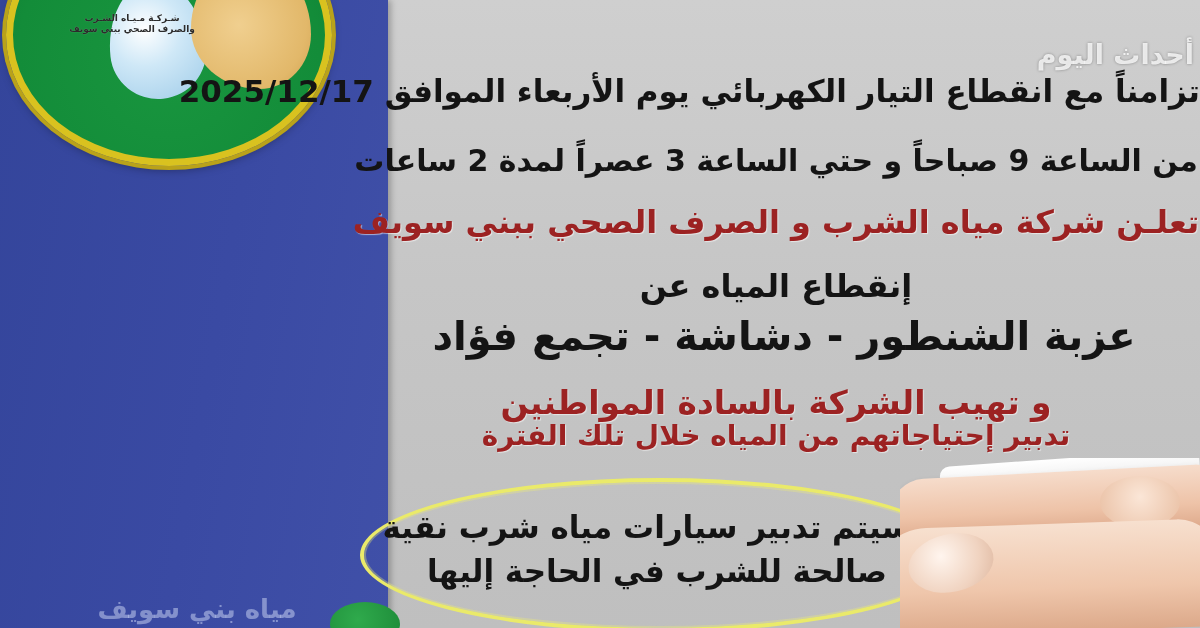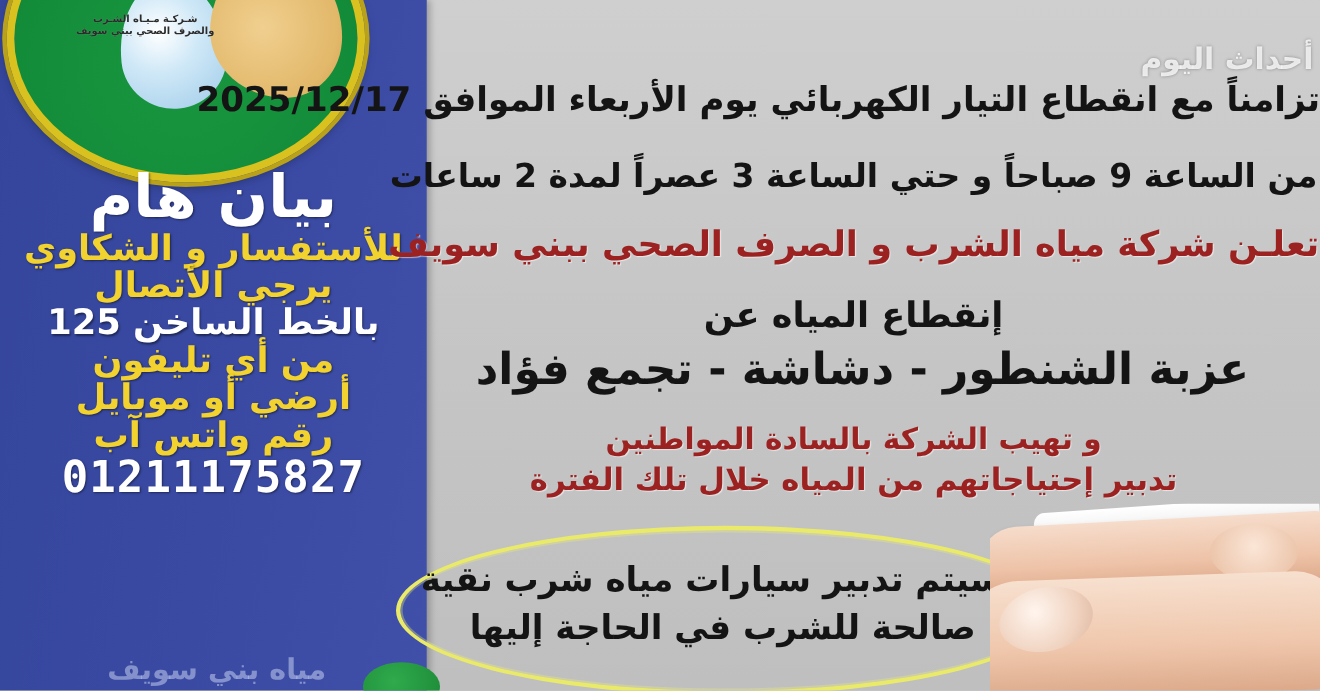--- a/index.html
+++ b/index.html
@@ -79,21 +79,21 @@
   .ln{font-weight:bold;white-space:nowrap;line-height:1.0;}
   .blk{color:#141414;}
   .red{color:#9c2222;text-shadow:1px 1px 1px rgba(255,255,255,.55);}
 
   .l1{position:absolute;top:6px;left:0;right:0;font-size:31px;}
   .l2{position:absolute;top:76px;left:0;right:0;font-size:31px;}
   .l3{position:absolute;top:146px;left:0;right:0;font-size:30px;}
   .l4{position:absolute;top:206px;left:0;right:0;font-size:32px;}
   .l5{position:absolute;top:270px;left:0;right:0;font-size:32px;}
   .l6{position:absolute;top:316px;left:16px;right:0;font-size:40px;}
-  .l7{position:absolute;top:386px;left:0;right:0;font-size:27px;text-align:center;}
+  .l7{position:absolute;top:386px;left:0;right:0;font-size:33px;text-align:center;}
   .l8{position:absolute;top:422px;left:0;right:0;font-size:28px;}
 
   
   .ellipse{
     position:absolute;left:8px;top:478px;width:592px;height:146px;
     border:4px solid #eaea6a;border-radius:50%;
     box-shadow:0 0 0 2px rgba(235,235,120,.35) inset;
   }
   .l9{position:absolute;top:512px;left:0px;width:610px;font-size:31px;}
   .l10{position:absolute;top:556px;left:0px;width:610px;font-size:31px;}
@@ -158,30 +158,20 @@
     <div class="logo">
       <div class="drop"></div>
       <div class="sand"></div>
       <div class="palm">🌴</div>
       <div class="lg-txt">
         <div>شـركـة مـيـاه الشـرب</div>
         <div>والصرف الصحي ببني سويف</div>
       </div>
     </div>
 
-    <div class="col">
-      <div class="s-line s-title">بيان هام</div>
-      <div class="s-line s-yellow">للأستفسار و الشكاوي</div>
-      <div class="s-line s-yellow">يرجي الأتصال</div>
-      <div class="s-line s-white">بالخط الساخن 125</div>
-      <div class="s-line s-yellow">من أي تليفون</div>
-      <div class="s-line s-yellow">أرضي أو موبايل</div>
-      <div class="s-line s-yellow">رقم واتس آب</div>
-      <div class="s-line s-phone">01211175827</div>
-    </div>
 
     <div class="sb-faint">مياه بني سويف</div>
   </div>
 
   <div class="main">
     <div class="ln blk l2">تزامناً مع انقطاع التيار الكهربائي يوم الأربعاء الموافق 2025/12/17</div>
     <div class="ln blk l3">من الساعة 9 صباحاً و حتي الساعة 3 عصراً لمدة 2 ساعات</div>
     <div class="ln red l4">تعلـن شركة مياه الشرب و الصرف الصحي ببني سويف</div>
     <div class="ln blk l5">إنقطاع المياه عن</div>
     <div class="ln blk l6">عزبة الشنطور - دشاشة - تجمع فؤاد</div>

